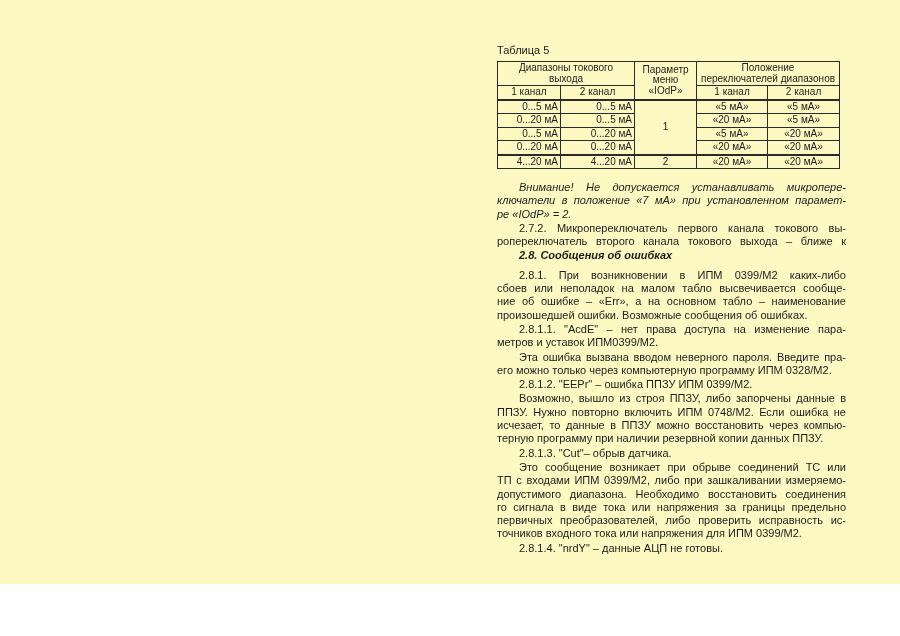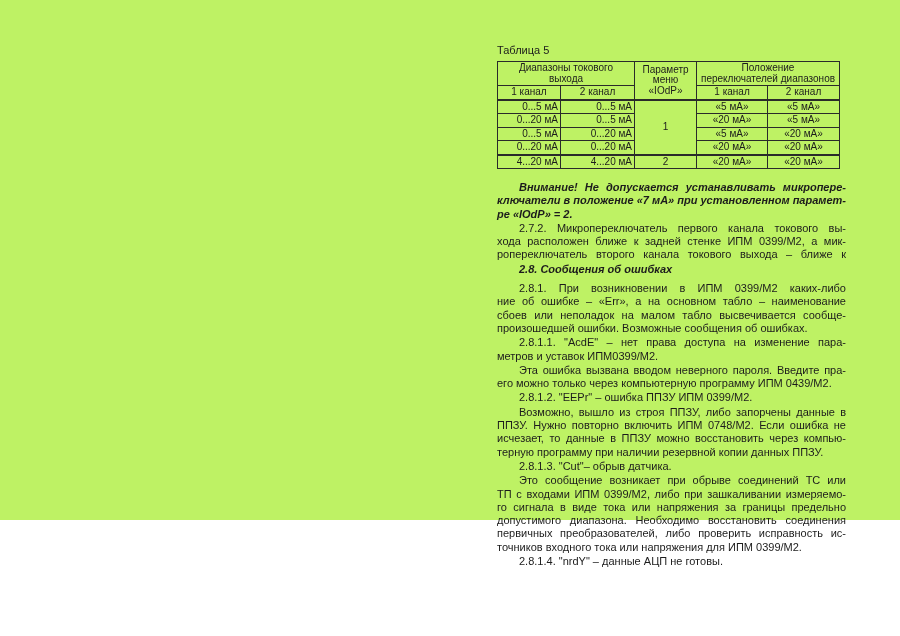--- a/index.html
+++ b/index.html
@@ -1,19 +1,19 @@
 <!DOCTYPE html>
 <html><head>
 <meta charset="utf-8">
 <style>
   * { margin: 0; padding: 0; box-sizing: border-box; }
   html, body { width: 900px; height: 636px; background: #ffffff; overflow: hidden; }
   body { font-family: "Liberation Sans", sans-serif; color: #1c1c1c; }
 
-  .page { position: relative; width: 900px; height: 520px; background: #bef264; }
+  .page { position: relative; width: 900px; height: 584px; background: #fef9c3; }
 
   .content { position: absolute; left: 497px; top: 44px; width: 349px; }
 
   .table-caption {
     font-size: 11px;
     line-height: 13px;
     margin-bottom: 4px;
     text-align: left;
   }
 
@@ -39,21 +39,21 @@
   table.ranges thead th.param { border-bottom-width: 2px; }
   table.ranges td.range { text-align: right; padding-left: 15px; }
   table.ranges tbody tr.last-row td { border-top-width: 2px; }
 
   .paragraphs { margin-top: 12px; font-size: 11px; line-height: 13.3px; }
 
   .para { margin-top: 1px; }
   .para .line { text-align: justify; text-align-last: justify; white-space: nowrap; }
   .para .line.last { text-align-last: left; }
   .para .line.first { text-indent: 22px; }
-  .para.attention .line { font-weight: bold; font-style: italic; }
+  .para.attention .line { font-weight: normal; font-style: italic; }
   .para.heading { margin-bottom: 6px; font-weight: bold; font-style: italic; }
   .para.heading .line { text-align-last: left; }
 
   .page-number {
     position: absolute;
     left: 497px;
     top: 586px;
     width: 348px;
     text-align: right;
     font-family: "Liberation Serif", serif;
@@ -131,57 +131,56 @@
     </table>
 
     <div class="paragraphs">
         <div class="para attention">
           <div class="line first">Внимание! Не допускается устанавливать микропере-</div>
           <div class="line">ключатели в положение «7 мА» при установленном парамет-</div>
           <div class="line last">ре «IOdP» = 2.</div>
         </div>
         <div class="para body">
           <div class="line first">2.7.2. Микропереключатель первого канала токового вы-</div>
-          <div class="line">хода расположен ближе к задней стенке ИПМ 0399/М2, а мик-</div>
           <div class="line">ропереключатель второго канала токового выхода – ближе к</div>
         </div>
         <div class="para heading">
           <div class="line first last">2.8. Сообщения об ошибках</div>
         </div>
         <div class="para body">
           <div class="line first">2.8.1. При возникновении в ИПМ 0399/М2 каких-либо</div>
+          <div class="line">сбоев или неполадок на малом табло высвечивается сообще-</div>
           <div class="line">ние об ошибке – «Err», а на основном табло – наименование</div>
-          <div class="line">сбоев или неполадок на малом табло высвечивается сообще-</div>
           <div class="line last">произошедшей ошибки. Возможные сообщения об ошибках.</div>
         </div>
         <div class="para body">
           <div class="line first">2.8.1.1. "AcdE" – нет права доступа на изменение пара-</div>
           <div class="line last">метров и уставок ИПМ0399/М2.</div>
         </div>
         <div class="para body">
           <div class="line first">Эта ошибка вызвана вводом неверного пароля. Введите пра-</div>
-          <div class="line last">его можно только через компьютерную программу ИПМ 0439/М2.</div>
+          <div class="line last">его можно только через компьютерную программу ИПМ 0328/М2.</div>
         </div>
         <div class="para body">
           <div class="line first last">2.8.1.2. "EEPr" – ошибка ППЗУ ИПМ 0399/М2.</div>
         </div>
         <div class="para body">
           <div class="line first">Возможно, вышло из строя ППЗУ, либо запорчены данные в</div>
           <div class="line">ППЗУ. Нужно повторно включить ИПМ 0748/М2. Если ошибка не</div>
           <div class="line">исчезает, то данные в ППЗУ можно восстановить через компью-</div>
           <div class="line last">терную программу при наличии резервной копии данных ППЗУ.</div>
         </div>
         <div class="para body">
           <div class="line first last">2.8.1.3. "Cut"– обрыв датчика.</div>
         </div>
         <div class="para body">
           <div class="line first">Это сообщение возникает при обрыве соединений ТС или</div>
           <div class="line">ТП с входами ИПМ 0399/М2, либо при зашкаливании измеряемо-</div>
+          <div class="line">допустимого диапазона. Необходимо восстановить соединения</div>
           <div class="line">го сигнала в виде тока или напряжения за границы предельно</div>
-          <div class="line">допустимого диапазона. Необходимо восстановить соединения</div>
           <div class="line">первичных преобразователей, либо проверить исправность ис-</div>
           <div class="line last">точников входного тока или напряжения для ИПМ 0399/М2.</div>
         </div>
         <div class="para body">
           <div class="line first last">2.8.1.4. "nrdY" – данные АЦП не готовы.</div>
         </div>
       </div>
   </div>
 
 </div>

